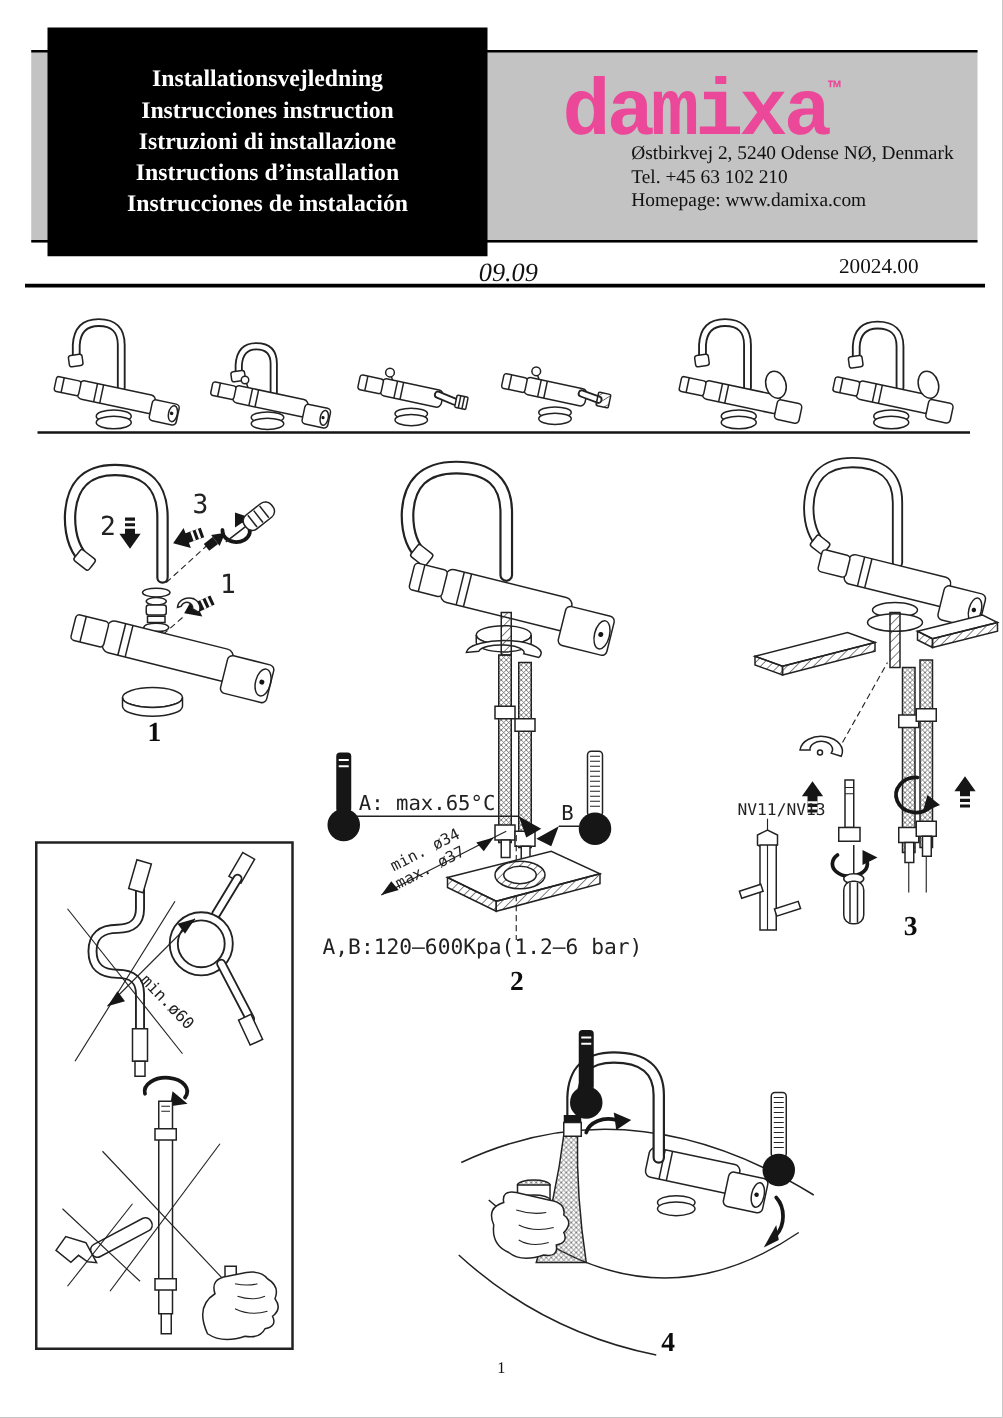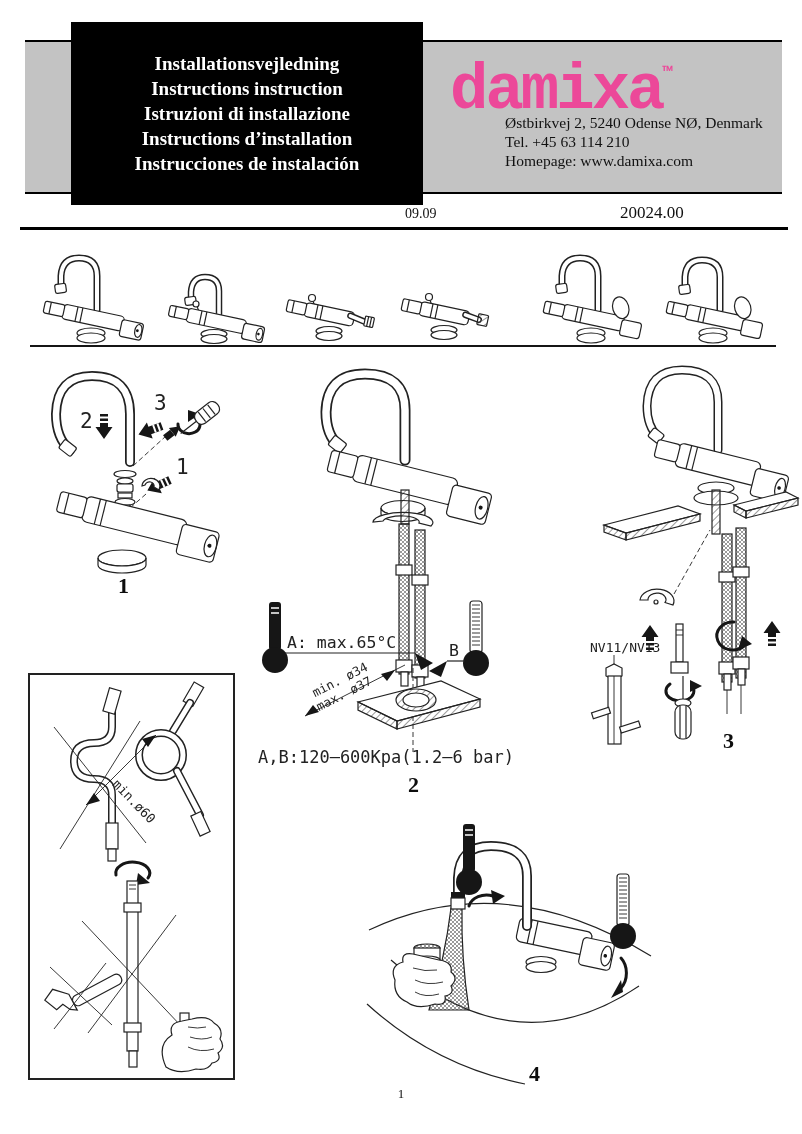--- a/index.html
+++ b/index.html
@@ -2,28 +2,28 @@
 <html style="--band: #c3c3c3; --ink: #111111; --paper: #ffffff;"><head>
 <meta charset="utf-8">
 <style>
   html,body{margin:0;padding:0;background:#9a9a9a;}
   .page{position:relative;width:802px;height:1134px;background:var(--paper,#fff);
         overflow:hidden;font-family:"Liberation Serif",serif;color:var(--ink,#111);}
   .abs{position:absolute;}
   .band{left:25px;top:40px;width:757px;height:150px;background:var(--band,#c3c3c3);
         border-top:2px solid #000;border-bottom:2px solid #000;}
   .langbox{left:38px;top:22px;width:352px;height:183px;background:#000;color:#fff;
-        display:flex;flex-direction:column;justify-content:center;text-align:center;margin-left:33px;}
+        display:flex;flex-direction:column;justify-content:center;text-align:center;}
   .langbox div{font-weight:bold;font-size:19px;line-height:25px;white-space:nowrap;}
   .brand{left:450px;top:44px;font-family:Liberation Mono, monospace;font-weight:bold;
         font-size:64px;line-height:60px;letter-spacing:-3px;color:#ec4899;}
   .tm{font-size:17px;letter-spacing:0;vertical-align:30px;font-weight:bold;}
   .addr{left:457px;top:113px;font-weight:normal;font-size:15.5px;line-height:19px;margin-left:48px;}
-  .date{left:405px;top:206px;font-size:14px;}
-  .docno{left:620px;top:203px;width:166px;text-align:left;font-size:17px;}
+  .date{left:383px;top:206px;font-size:21px;font-style:italic;}
+  .docno{left:620px;top:203px;width:166px;text-align:center;font-size:17px;}
   .rule1{left:20px;top:227px;width:768px;height:3px;background:#000;}
   .rule2{left:30px;top:345px;width:746px;height:2px;background:#151515;}
   .hosebox{left:28px;top:673px;width:203px;height:403px;border:2px solid #222;background:#fff;}
   .pageno{left:0;top:1086px;width:802px;text-align:center;font-size:13px;}
   
   .ln{fill:none;stroke:#222;stroke-width:1.2px;}
   .thin{stroke-width:0.9px;}
   .fw{fill:#fff;stroke:#222;stroke-width:1.2px;}
   .fh{fill:url(#hatch);stroke:#222;stroke-width:1.2px;}
   .fbr{fill:url(#braid);stroke:#222;stroke-width:1.2px;}
@@ -77,31 +77,31 @@
         </g>
         <circle cx="0" cy="0" r="13" fill="#161616"></circle>
       </g>
     </defs>
   </svg>
 
   <div class="abs band"></div>
 
   <div class="abs langbox">
     <div>Installationsvejledning</div>
-    <div>Instructions instruction</div>
+    <div>Instrucciones instruction</div>
     <div>Istruzioni di installazione</div>
     <div>Instructions d’installation</div>
     <div>Instrucciones de instalación</div>
   </div>
 
   <div class="abs brand"><span>damixa</span><span class="tm">™</span></div>
 
   <div class="abs addr">
     <div>Østbirkvej 2, 5240 Odense NØ, Denmark</div>
-    <div>Tel. +45 63 114 210</div>
+    <div>Tel. +45 63 102 210</div>
     <div>Homepage: www.damixa.com</div>
   </div>
 
   <div class="abs date">09.09</div>
   <div class="abs docno">20024.00</div>
   <div class="abs rule1"></div>
 
   <svg class="abs" style="left:35px;top:250px" width="112" height="95" viewBox="0 0 112 95">
     <path class="tube-o" stroke-width="7" d="M62,60 L62,26 Q62,8 44,8 Q27,8 26,26 L26,36"></path>
     <path class="tube-i" stroke-width="4" d="M62,60 L62,26 Q62,8 44,8 Q27,8 26,26 L26,36"></path>

